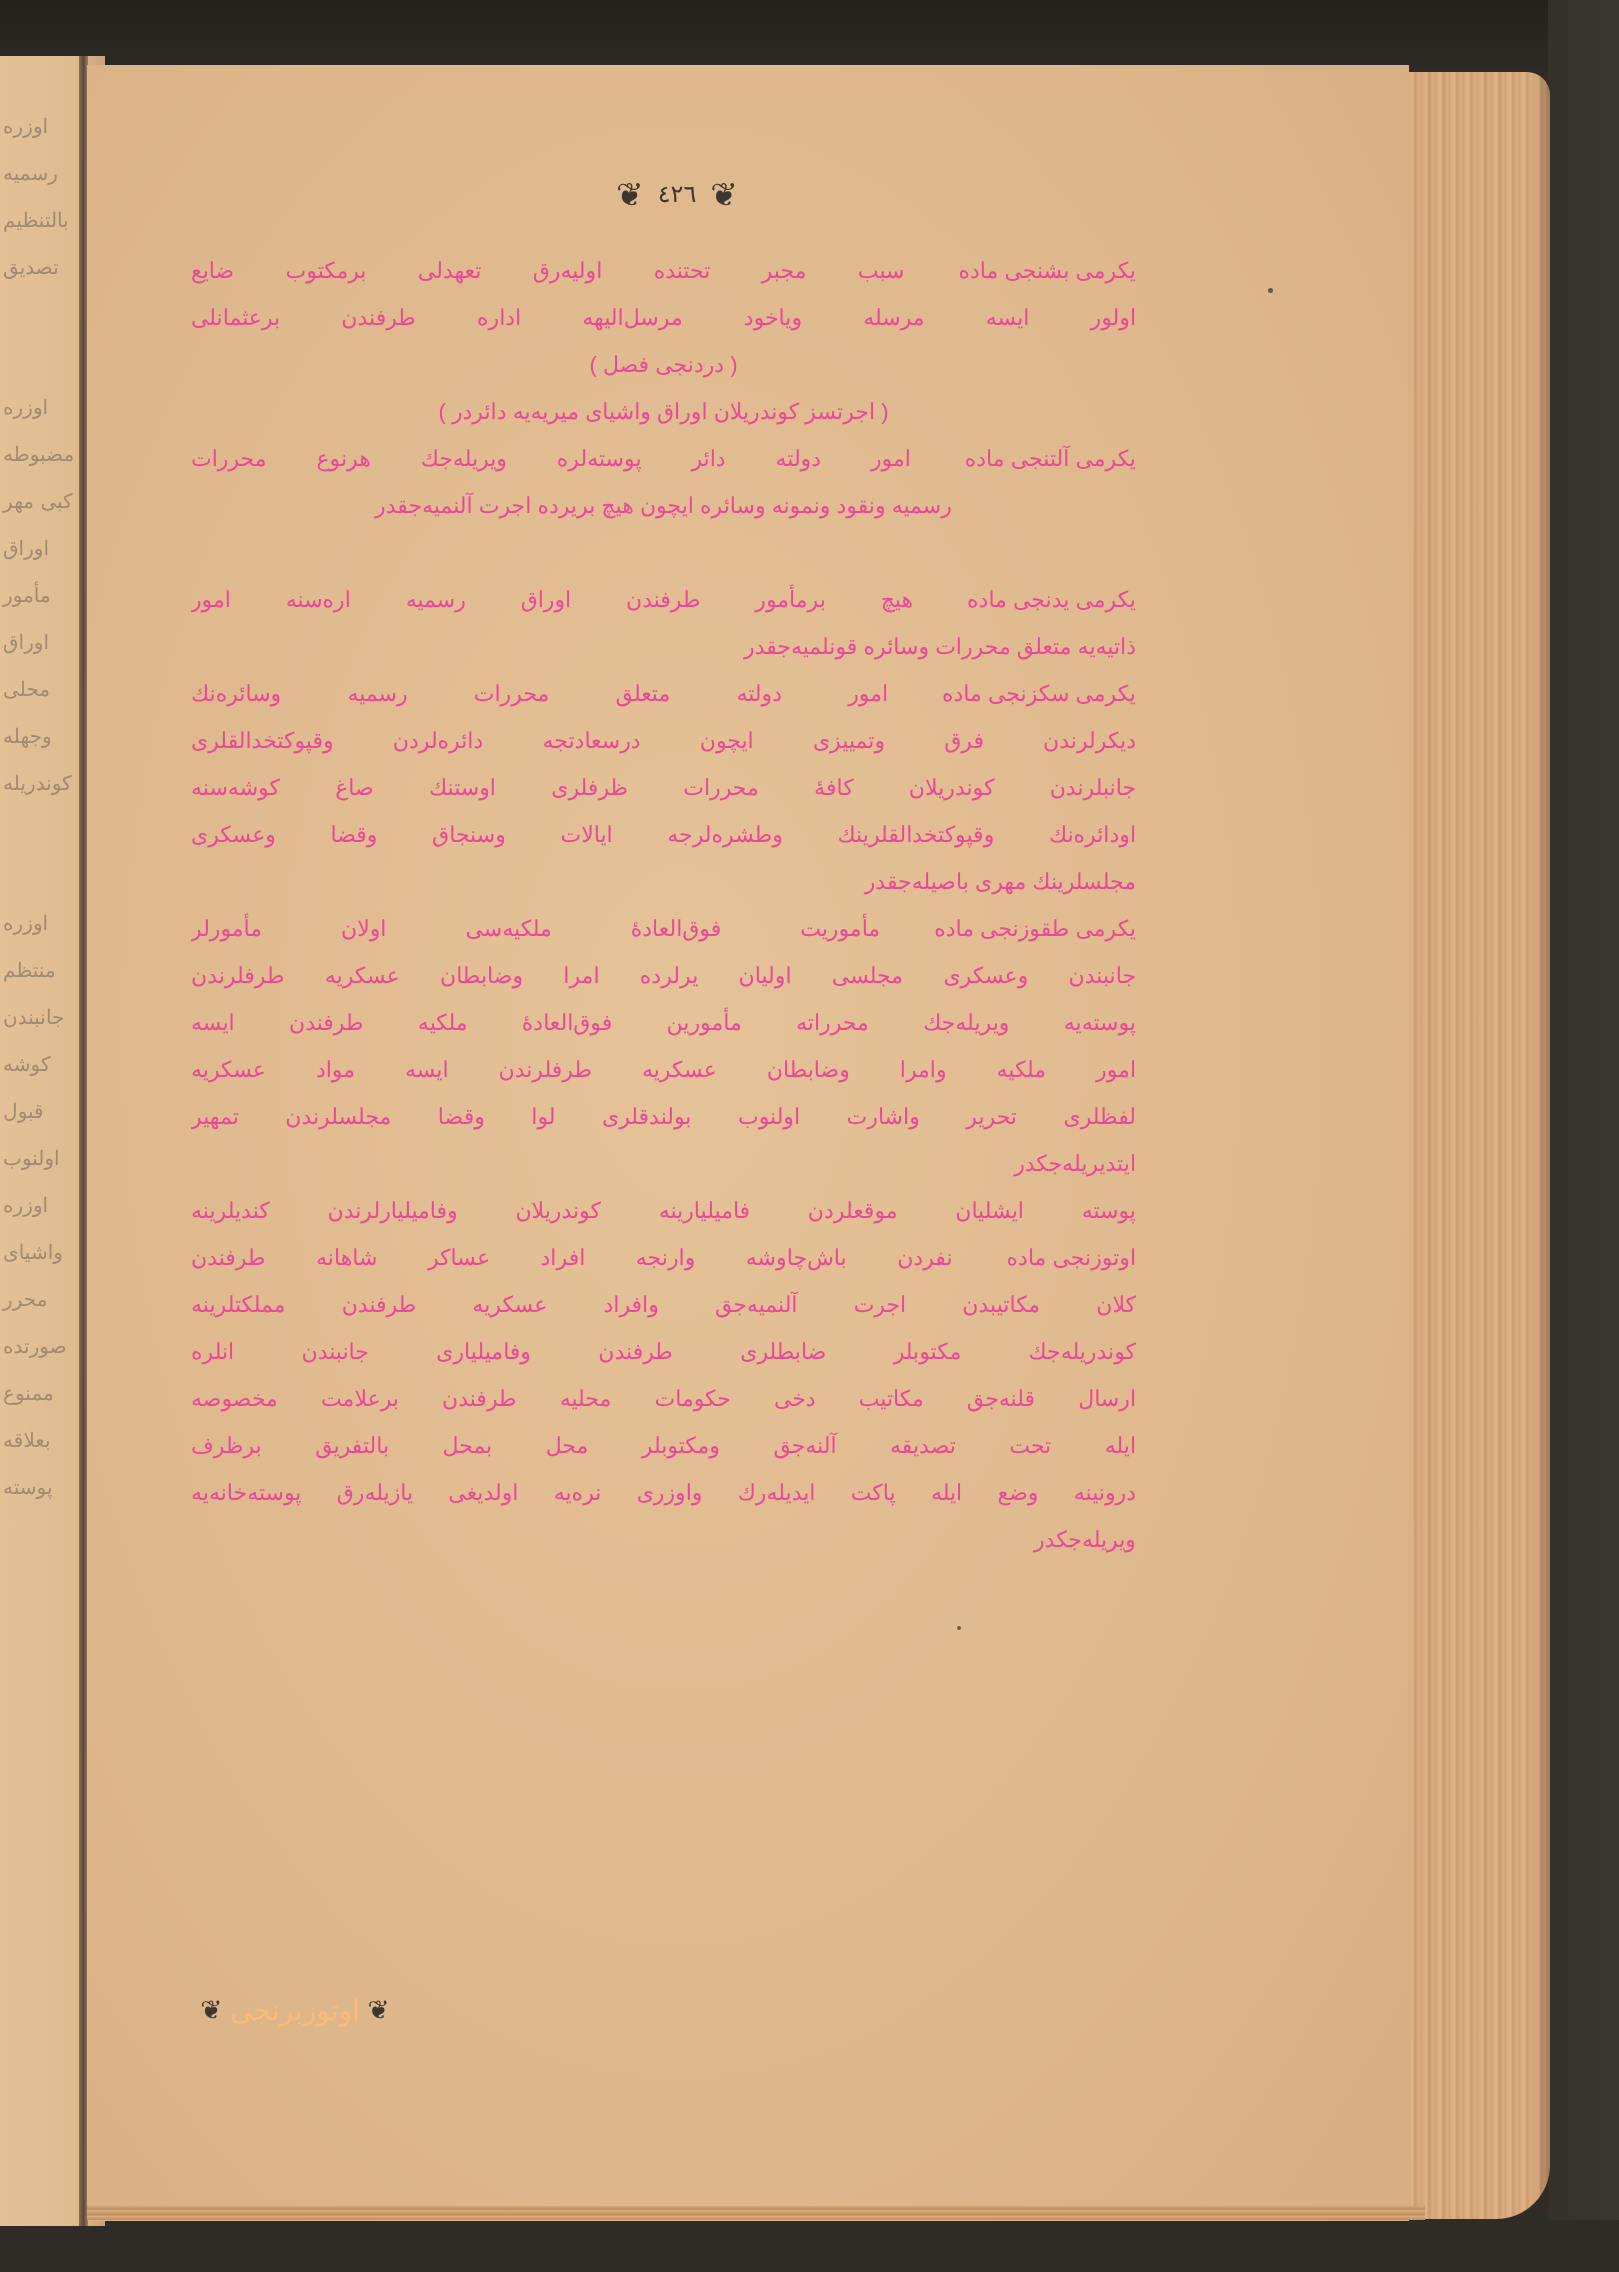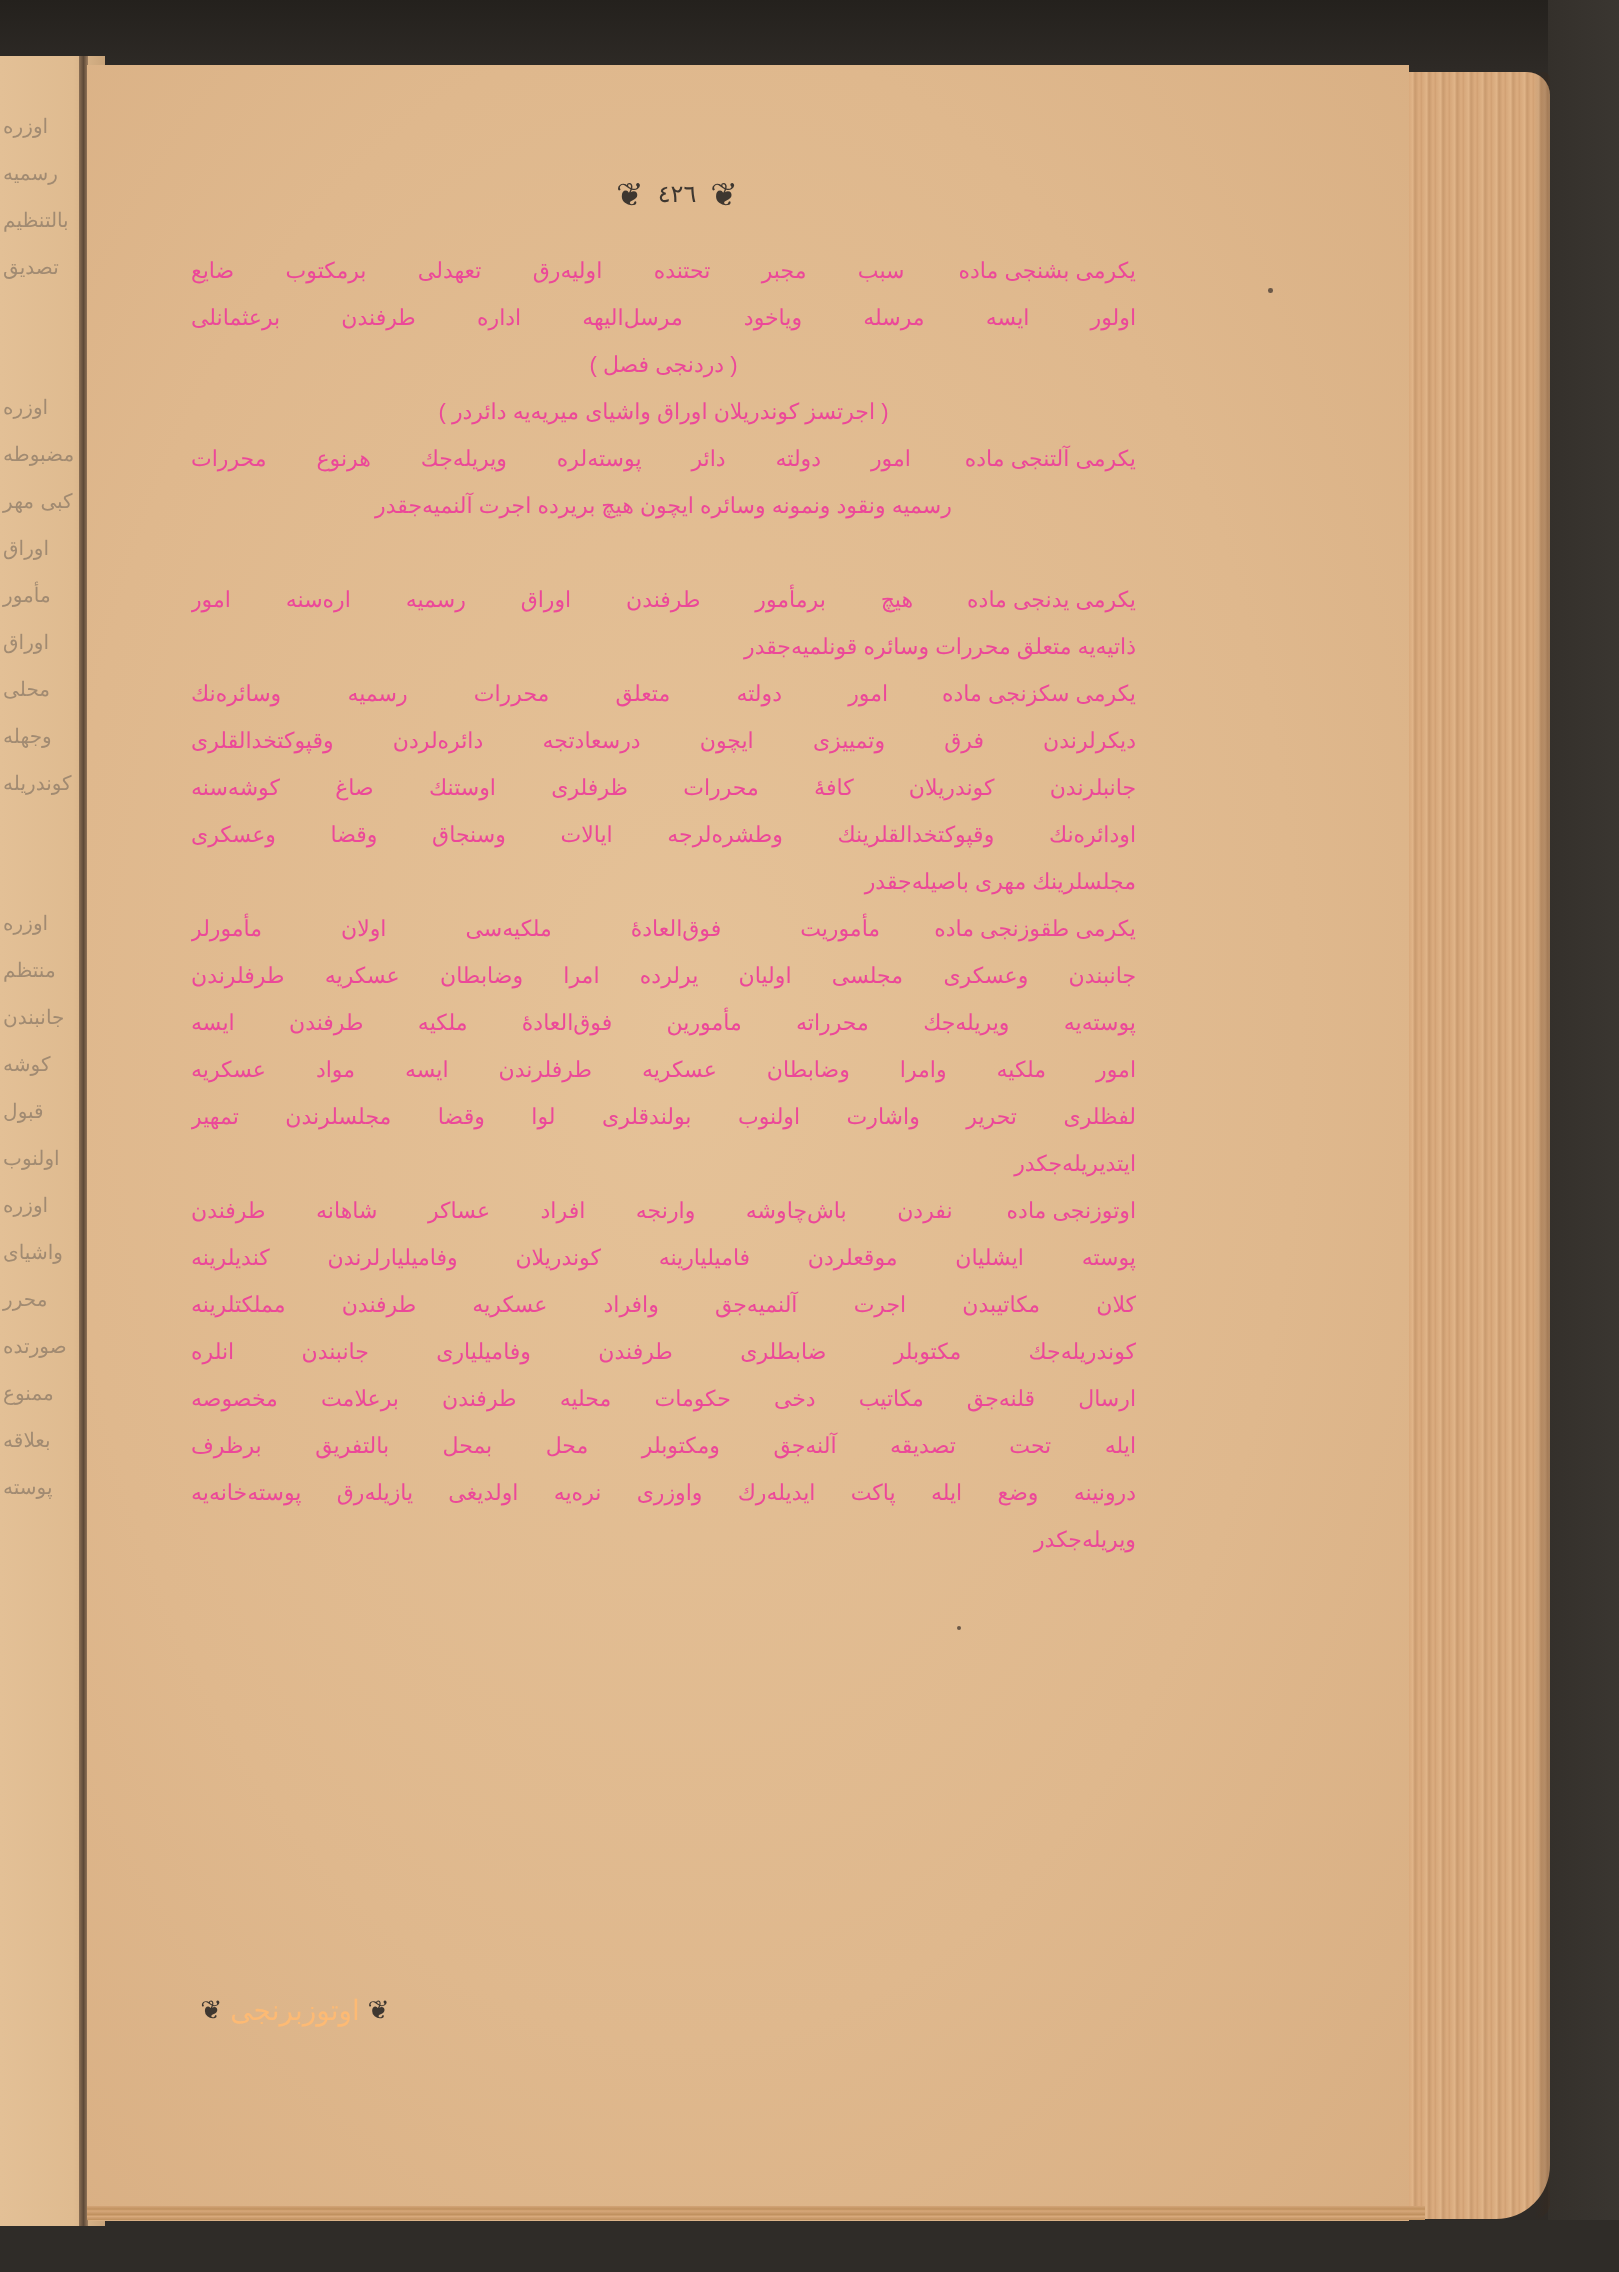--- a/index.html
+++ b/index.html
@@ -139,24 +139,24 @@
 
   <div class="line">
     <span class="art-label">یکرمی طقوزنجی ماده</span><span>مأموریت فوق‌العادهٔ ملکیه‌سی اولان مأمورلر</span>
   </div>
   <div class="line">جانبندن وعسکری مجلسی اولیان یرلرده امرا وضابطان عسکریه طرفلرندن</div>
   <div class="line">پوسته‌یه ویریله‌جك محرراته مأمورین فوق‌العادهٔ ملکیه طرفندن ایسه</div>
   <div class="line">امور ملکیه وامرا وضابطان عسکریه طرفلرندن ایسه مواد عسکریه</div>
   <div class="line">لفظلری تحریر واشارت اولنوب بولندقلری لوا وقضا مجلسلرندن تمهیر</div>
   <div class="line last">ایتدیریله‌جکدر</div>
 
+  <div class="line">پوسته ایشلیان موقعلردن فامیلیارینه کوندریلان وفامیلیارلرندن کندیلرینه</div>
   <div class="line">
     <span class="art-label">اوتوزنجی ماده</span><span>نفردن باش‌چاوشه وارنجه افراد عساکر شاهانه طرفندن</span>
   </div>
-  <div class="line">پوسته ایشلیان موقعلردن فامیلیارینه کوندریلان وفامیلیارلرندن کندیلرینه</div>
   <div class="line">کلان مکاتیبدن اجرت آلنمیه‌جق وافراد عسکریه طرفندن مملکتلرینه</div>
   <div class="line">کوندریله‌جك مکتوبلر ضابطلری طرفندن وفامیلیاری جانبندن انلره</div>
   <div class="line">ارسال قلنه‌جق مکاتیب دخی حکومات محلیه طرفندن برعلامت مخصوصه</div>
   <div class="line">ایله تحت تصدیقه آلنه‌جق ومکتوبلر محل بمحل بالتفریق برظرف</div>
   <div class="line">درونینه وضع ایله پاکت ایدیله‌رك واوزری نره‌یه اولدیغی یازیله‌رق پوسته‌خانه‌یه</div>
   <div class="line last">ویریله‌جکدر</div>
 </div>
 
 <div class="catchword">
   <span class="ornament">❦</span>

